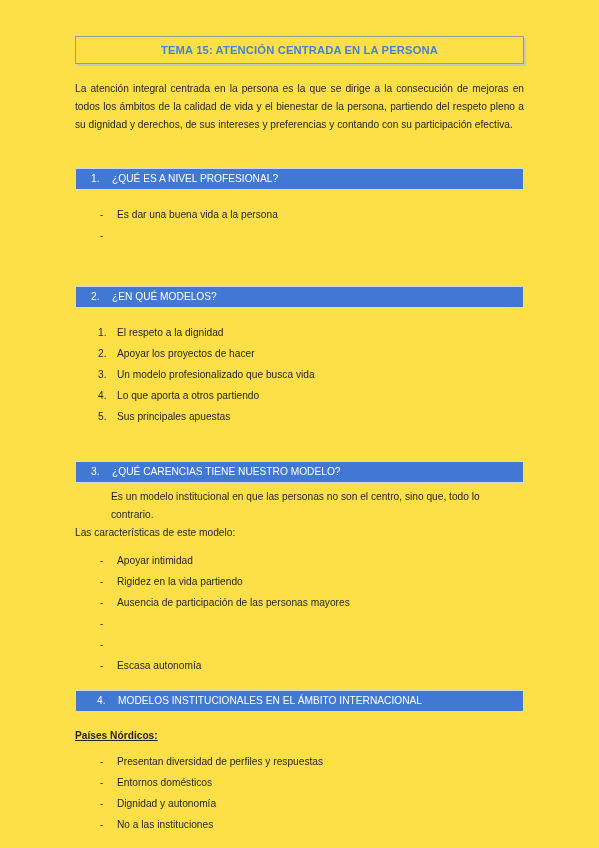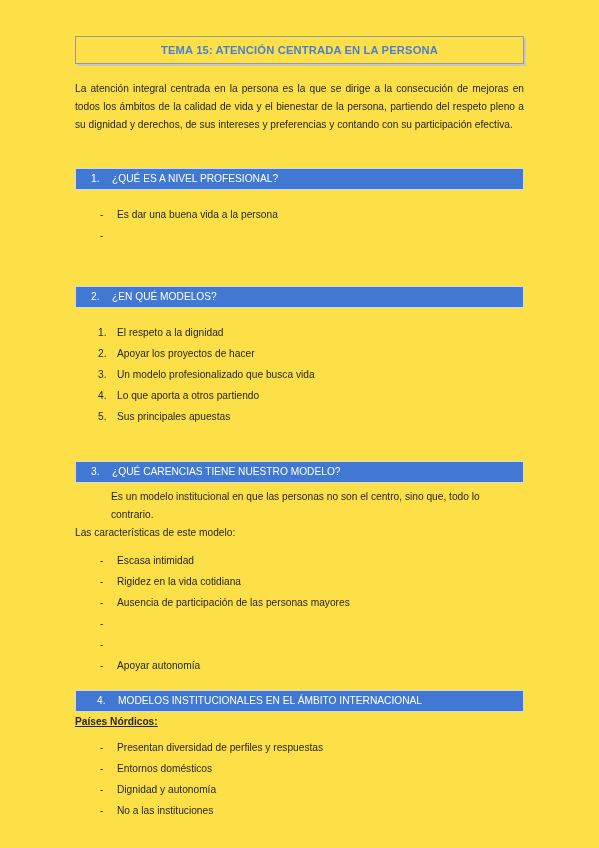--- a/index.html
+++ b/index.html
@@ -126,21 +126,21 @@
   .spacer-lg { height: 20px; }
   .spacer-xl { height: 26px; }
 
   .subhead {
     font-size: 10.2px;
     font-weight: bold;
     text-decoration: underline;
     color: #262626;
     line-height: 15px;
     margin: 0;
-    padding-top: 2px;
+    padding-top: 16px;
   }
 </style>
 </head>
 <body>
 
 <div class="page">
   <div class="content">
 
     <div class="title-box">
       <div class="title-text">TEMA 15: ATENCIÓN CENTRADA EN LA PERSONA</div>
@@ -203,39 +203,39 @@
     <div class="banner">
       <span class="num">3.</span>
       <span class="btxt">¿QUÉ CARENCIAS TIENE NUESTRO MODELO?</span>
     </div>
     <p class="para para-left" style="margin-top:5px;padding-left:36px;">Es un modelo institucional en que las personas no son el centro, sino que, todo lo contrario.</p>
     <p class="para para-left">Las características de este modelo:</p>
     <div class="spacer-sm"></div>
     <ul class="dash-list">
       <li>
         <span class="marker">-</span>
-        <span>Escasa intimidad</span>
-      </li>
-      <li>
-        <span class="marker">-</span>
-        <span>Rigidez en la vida cotidiana</span>
+        <span>Apoyar intimidad</span>
+      </li>
+      <li>
+        <span class="marker">-</span>
+        <span>Rigidez en la vida partiendo</span>
       </li>
       <li>
         <span class="marker">-</span>
         <span>Ausencia de participación de las personas mayores</span>
       </li>
       <li>
         <span class="marker">-</span>
       </li>
       <li>
         <span class="marker">-</span>
       </li>
       <li>
         <span class="marker">-</span>
-        <span>Apoyar autonomía</span>
+        <span>Escasa autonomía</span>
       </li>
     </ul>
 
     <div class="spacer-md"></div>
 
     <div class="banner indent-wide">
       <span class="num">4.</span>
       <span class="btxt">MODELOS INSTITUCIONALES EN EL ÁMBITO INTERNACIONAL</span>
     </div>
     <p class="subhead">Países Nórdicos:</p>

